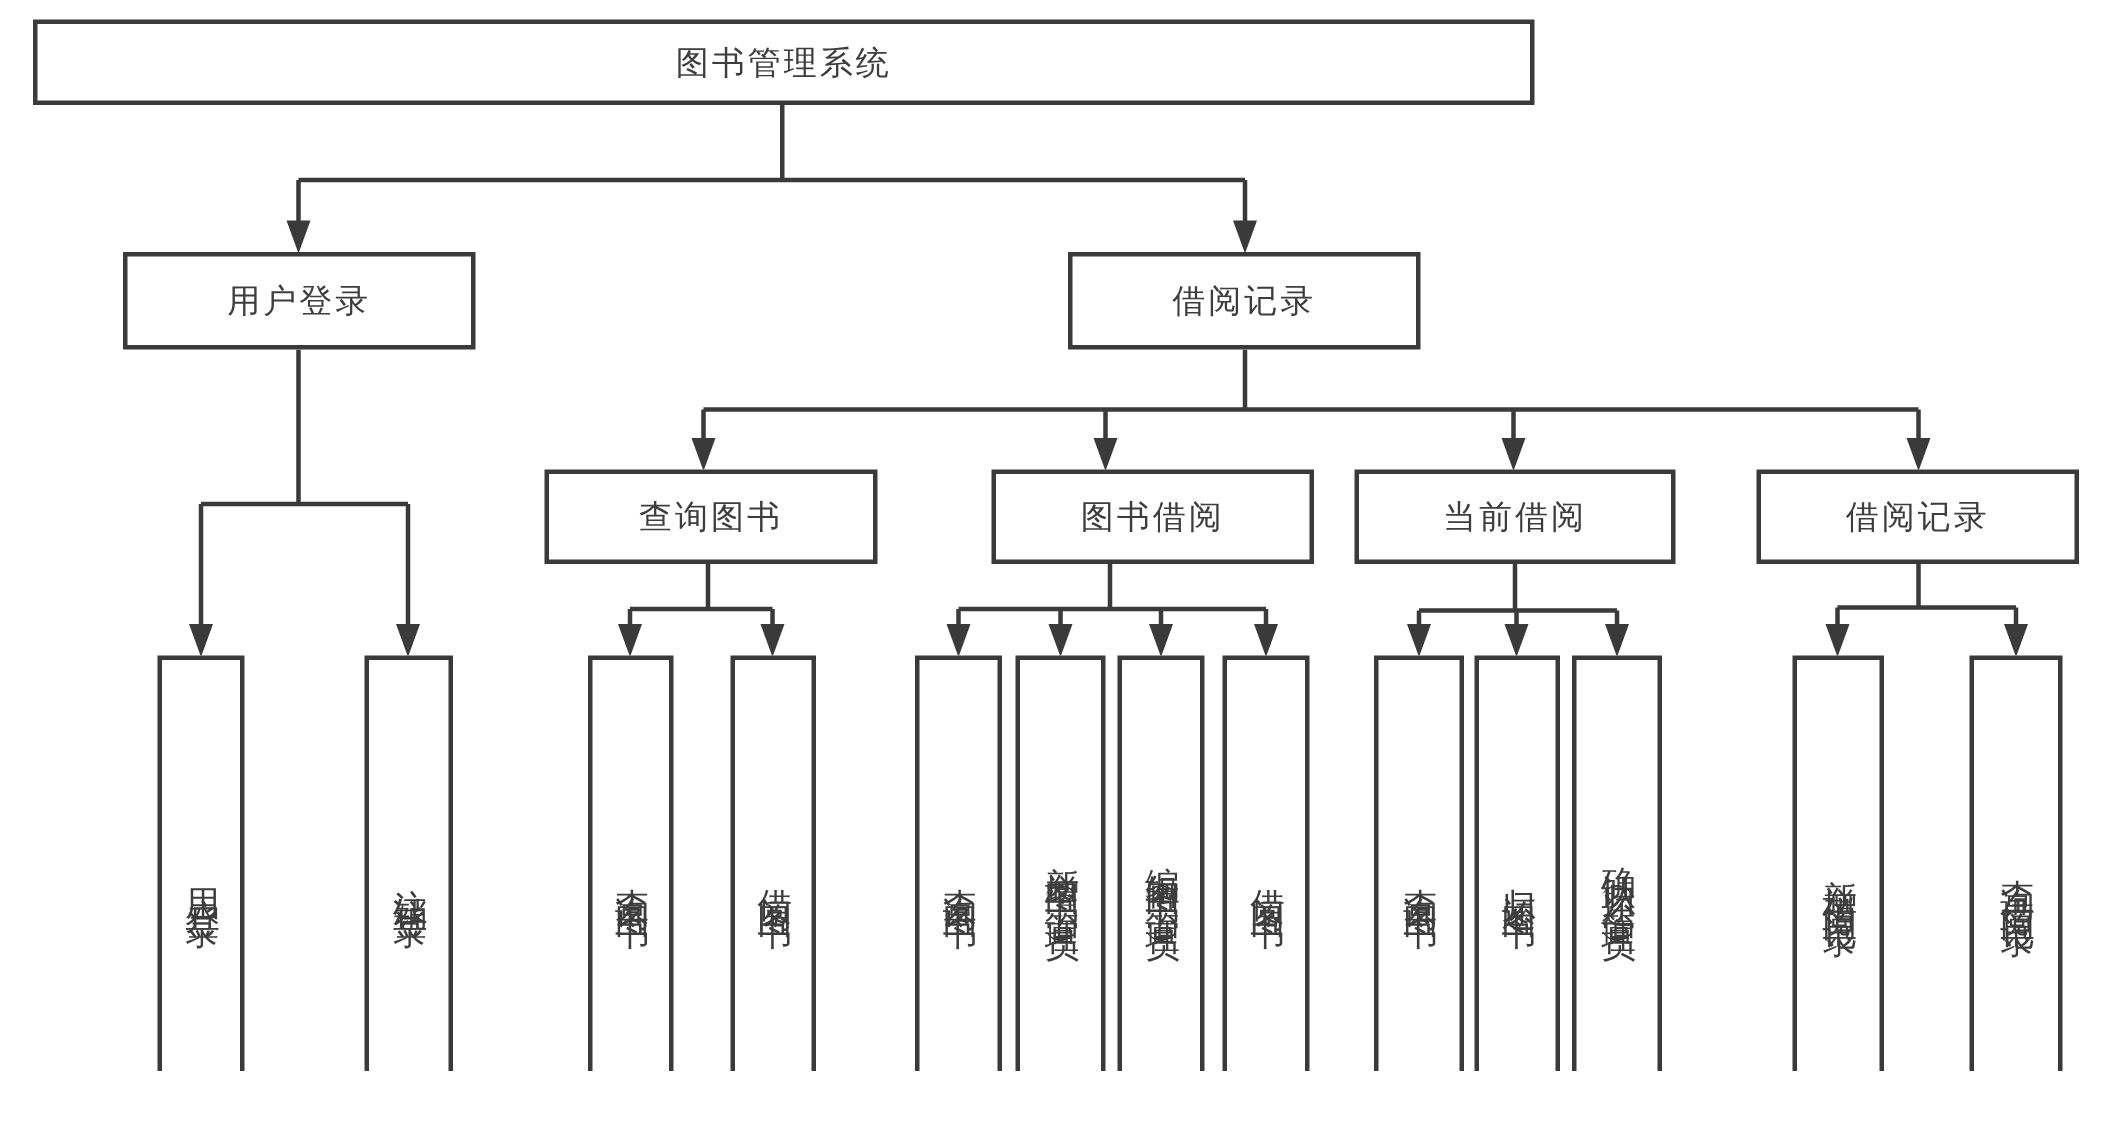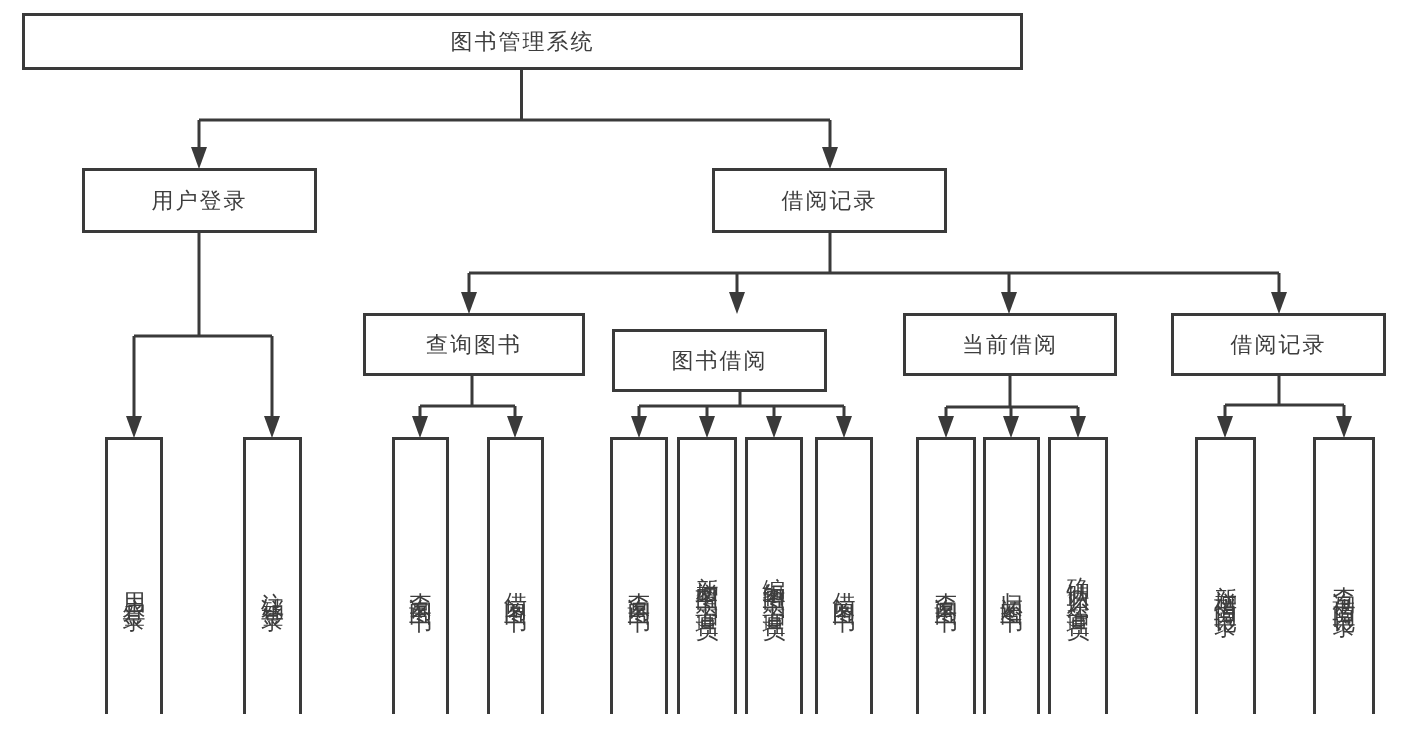--- a/index.html
+++ b/index.html
@@ -115,21 +115,21 @@
   <div class="box lvl2" style="left:82px;">
     <span class="h-label">用户登录</span>
   </div>
   <div class="box lvl2" style="left:712px;">
     <span class="h-label">借阅记录</span>
   </div>
 
   <div class="box lvl3" style="left:363px;width:222px;">
     <span class="h-label">查询图书</span>
   </div>
-  <div class="box lvl3" style="left:612px;width:215px;margin-top:16px;">
+  <div class="box lvl3" style="left:661px;width:215px;">
     <span class="h-label">图书借阅</span>
   </div>
   <div class="box lvl3" style="left:903px;width:214px;">
     <span class="h-label">当前借阅</span>
   </div>
   <div class="box lvl3" style="left:1171px;width:215px;">
     <span class="h-label">借阅记录</span>
   </div>
 
   <div class="box leaf" style="left:105px;width:58px;">

